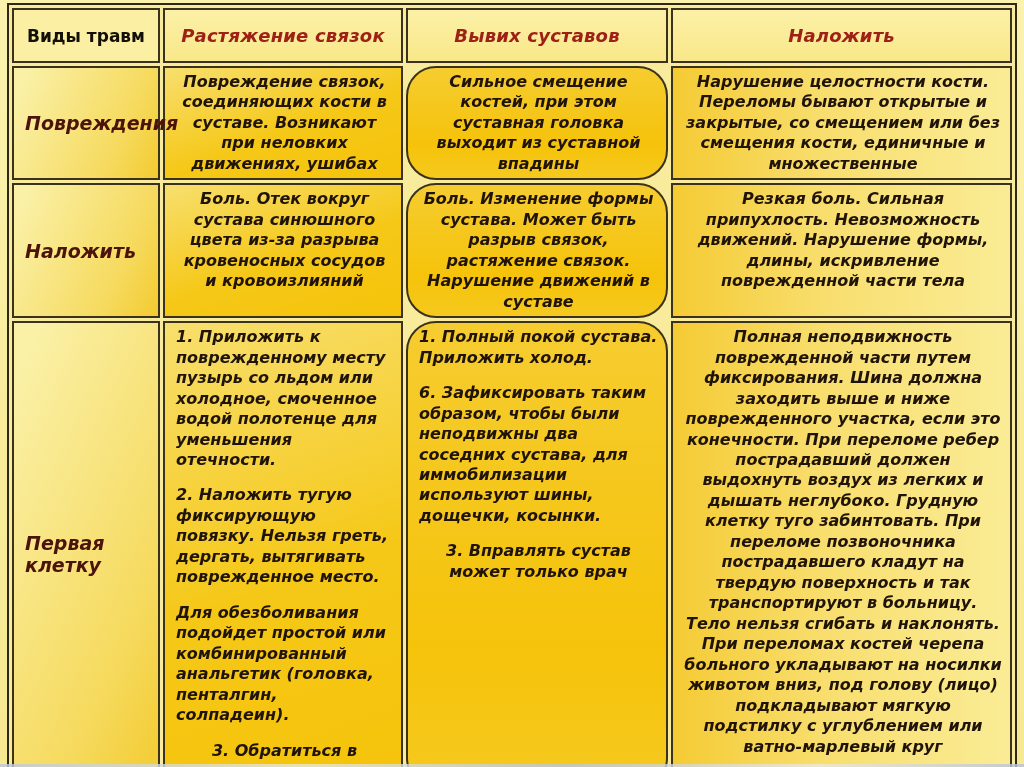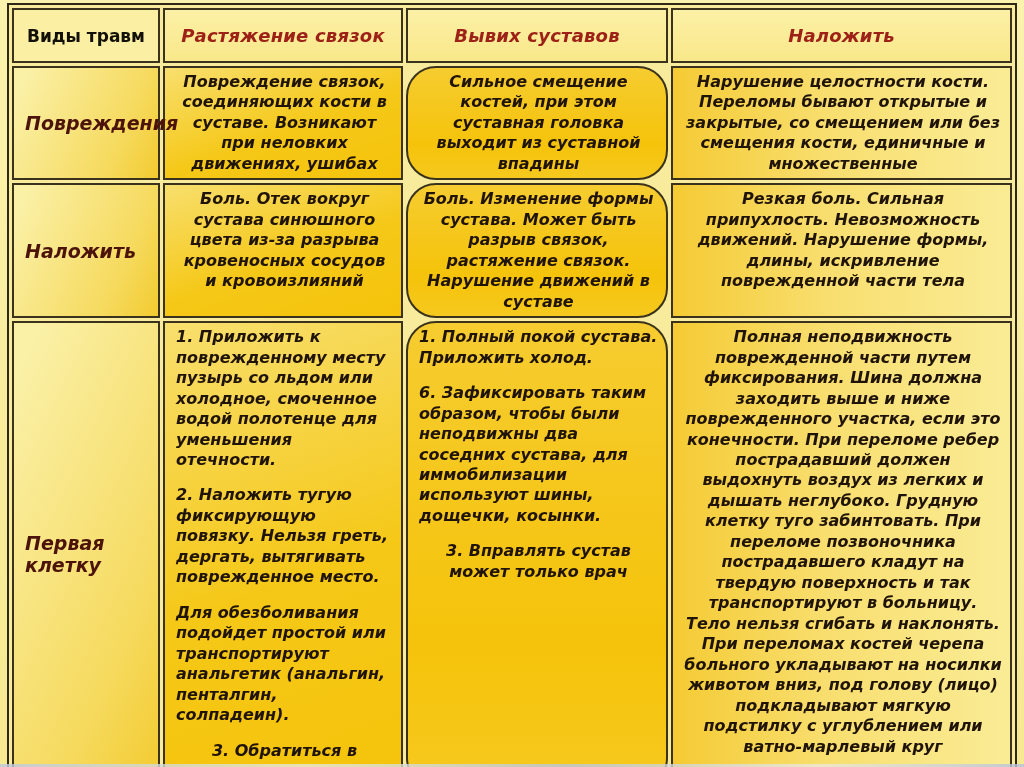--- a/index.html
+++ b/index.html
@@ -104,21 +104,21 @@
       <td class="body col-c">
         <p>Резкая боль. Сильная припухлость. Невозможность движений. Нарушение формы, длины, искривление поврежденной части тела</p>
       </td>
     </tr>
 
     <tr class="r-firstaid">
       <td class="rowlabel">Первая клетку</td>
       <td class="body col-a">
         <p>1. Приложить к поврежденному месту пузырь со льдом или холодное, смоченное водой полотенце для уменьшения отечности.</p>
         <p>2. Наложить тугую фиксирующую повязку. Нельзя греть, дергать, вытягивать поврежденное место.</p>
-        <p>Для обезболивания подойдет простой или транспортируют анальгетик (анальгин, пенталгин, солпадеин).</p>
+        <p>Для обезболивания подойдет простой или комбинированный анальгетик (головка, пенталгин, солпадеин).</p>
         <p>3. Обратиться в травмопункт</p>
       </td>
       <td class="body col-b">
         <p>1. Полный покой сустава. Приложить холод.</p>
         <p>6. Зафиксировать таким образом, чтобы были неподвижны два соседних сустава, для иммобилизации используют шины, дощечки, косынки.</p>
         <p>3. Вправлять сустав может только врач</p>
       </td>
       <td class="body col-c">
         <p>Полная неподвижность поврежденной части путем фиксирования. Шина должна заходить выше и ниже поврежденного участка, если это конечности. При переломе ребер пострадавший должен выдохнуть воздух из легких и дышать неглубоко. Грудную клетку туго забинтовать. При переломе позвоночника пострадавшего кладут на твердую поверхность и так транспортируют в больницу. Тело нельзя сгибать и наклонять. При переломах костей черепа больного укладывают на носилки животом вниз, под голову (лицо) подкладывают мягкую подстилку с углублением или ватно-марлевый круг</p>
       </td>

